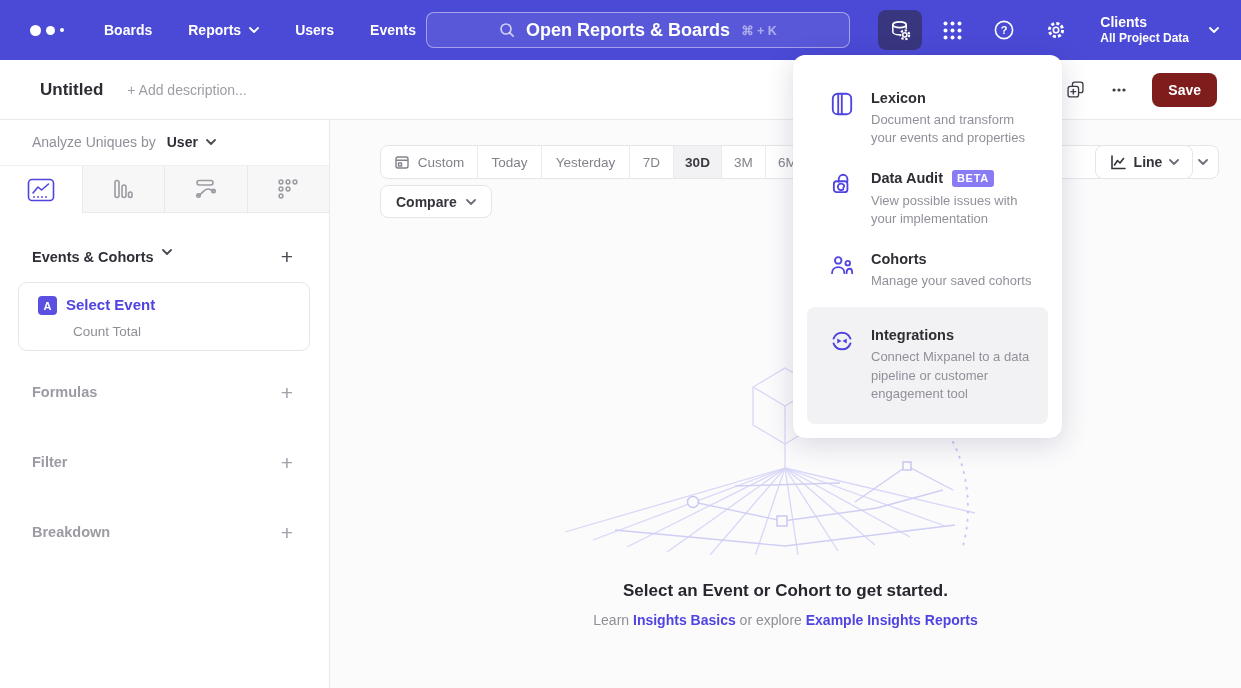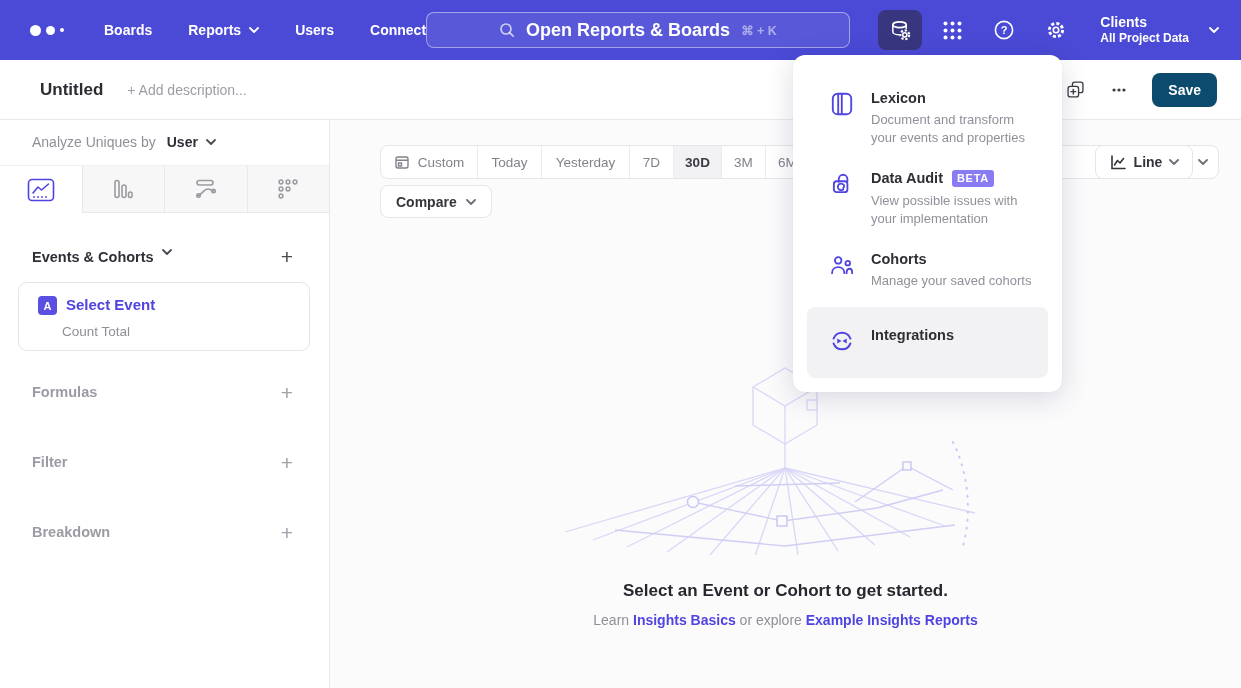--- a/index.html
+++ b/index.html
@@ -31,21 +31,21 @@
   .project { color:#fff; line-height:1.3; margin-left:14px; cursor:pointer; }
   .project .name { font-size:14px; font-weight:700; }
   .project .scope { font-size:12px; font-weight:700; }
   .proj-chev { margin-left:12px; color:#fff; }
   
   .header { position:absolute; top:60px; left:0; right:0; height:60px; background:#fff;
     border-bottom:1px solid #e9e9ec; display:flex; align-items:center; z-index:5; }
   .title { margin-left:40px; font-size:17px; font-weight:700; color:#2c2c33; }
   .descr { margin-left:24px; font-size:14px; color:#9d9da5; cursor:text; }
   .header-right { margin-left:auto; display:flex; align-items:center; gap:24px; margin-right:24px; }
-  .save-btn { background:#0c4a6e; color:#fff; font-size:14px; font-weight:700; border:none;
+  .save-btn { background:#7f1d1d; color:#fff; font-size:14px; font-weight:700; border:none;
     border-radius:8px; padding:9px 16px; cursor:default; }
   
   .sidebar { position:absolute; top:120px; left:0; width:330px; bottom:0; background:#fff;
     border-right:1px solid #e9e9ec; z-index:4; }
   .analyze { position:absolute; top:14px; left:32px; display:flex; align-items:center; gap:8px;
     font-size:14px; color:#8f8f98; }
   .analyze .val { color:#2f2f37; font-weight:700; margin-left:3px; }
   .analyze .chev { color:#4a4a52; }
   .tabs { position:absolute; top:45px; left:0; right:0; height:48px; display:flex; border-top:1px solid #f0f0f2; }
   .tab { flex:1; display:flex; align-items:center; justify-content:center; background:#f7f7f8;
@@ -54,21 +54,21 @@
   .tab.selected { background:#fff; border-bottom:none; }
   .events-header { position:absolute; top:126px; left:32px; right:36px; display:flex;
     align-items:center; justify-content:space-between; font-size:14.5px; font-weight:700; color:#2f2f37; }
   .plus { font-size:21px; font-weight:400; color:#4a4a52; cursor:pointer; line-height:1; }
   .plus.gray { color:#a2a2aa; }
   .event-card { position:absolute; left:18px; top:162px; width:292px; height:69px;
     border:1px solid #e5e5e9; border-radius:9px; background:#fff; cursor:pointer; }
   .badge { position:absolute; left:19px; top:13px; width:19px; height:19px; background:#5a4fe0;
     border-radius:4px; color:#fff; font-size:11px; font-weight:700; display:flex; align-items:center; justify-content:center; }
   .card-title { position:absolute; left:47px; top:13px; font-size:15px; font-weight:600; color:#4f44e0; }
-  .card-sub { position:absolute; left:43px; top:41px; font-size:13.5px; color:#8f8f98; }
+  .card-sub { position:absolute; left:54px; top:41px; font-size:13.5px; color:#8f8f98; }
   .section { position:absolute; left:32px; right:36px; height:20px; display:flex;
     align-items:center; justify-content:space-between; font-size:14.5px; font-weight:700; color:#9b9ba3; }
   
   .date-control { position:absolute; left:380px; top:145px; width:839px; height:34px; background:#fff;
     border:1px solid #e6e6ea; border-radius:8px; display:flex; overflow:hidden; z-index:2; }
   .seg { display:flex; align-items:center; justify-content:center; font-size:13.5px; color:#82828b;
     border-left:1px solid #ececef; cursor:pointer; }
   .seg:first-child { border-left:none; gap:8px; }
   .seg.selected { background:#f2f2f4; color:#3a3a42; font-weight:700; }
   .seg-filler { flex:1; display:flex; align-items:center; justify-content:flex-end; padding-right:10px;
@@ -114,21 +114,21 @@
   <div class="nav-item">
     <span>Reports</span>
     <svg class="chev" viewBox="0 0 10 6">
         <polyline points="1,1 5,5 9,1"></polyline>
       </svg>
   </div>
   <div class="nav-item">
       <span>Users</span>
     </div>
   <div class="nav-item">
-      <span>Connect</span>
+      <span>Events</span>
     </div>
 
   <div class="search">
     <svg width="16" height="16" viewBox="0 0 16 16">
       <circle cx="7" cy="7" r="5" fill="none" stroke="rgba(255,255,255,0.7)" stroke-width="1.7"></circle>
       <line x1="10.8" y1="10.8" x2="14.2" y2="14.2" stroke="rgba(255,255,255,0.7)" stroke-width="1.7" stroke-linecap="round"></line>
     </svg>
     <span class="ph">Open Reports &amp; Boards</span>
     <span class="sc">⌘ + K</span>
   </div>
@@ -455,16 +455,17 @@
           <path d="M19.8,14.2 A8.3,8.3 0 0 1 4.2,14.2"></path>
         </g>
         <polygon points="11.6,12 7.6,9.8 7.6,14.2" fill="#4f44e0"></polygon>
         <polygon points="12.4,12 16.4,9.8 16.4,14.2" fill="#4f44e0"></polygon>
       </svg>
     </div>
     <div class="menu-body">
       <div class="menu-title">
         <span>Integrations</span>
       </div>
+      <div class="menu-desc">Connect Mixpanel to a data pipeline or customer engagement tool</div>
     </div>
   </div>
 
 </div>
 
 </body></html>

